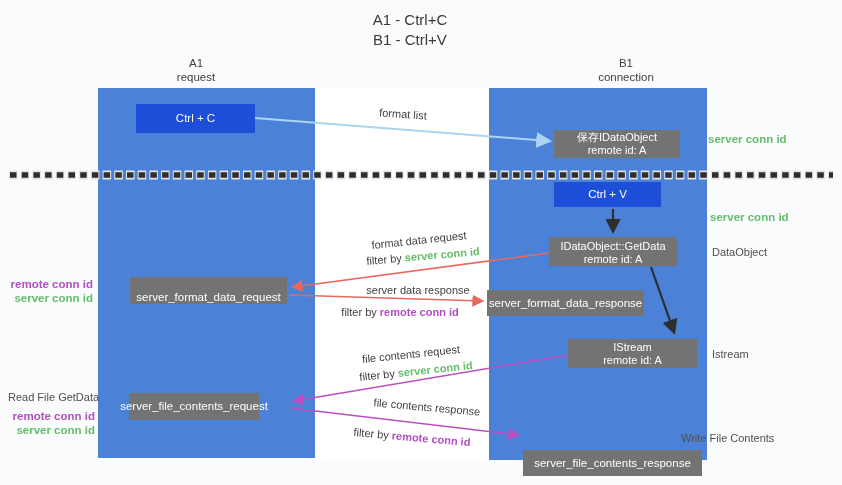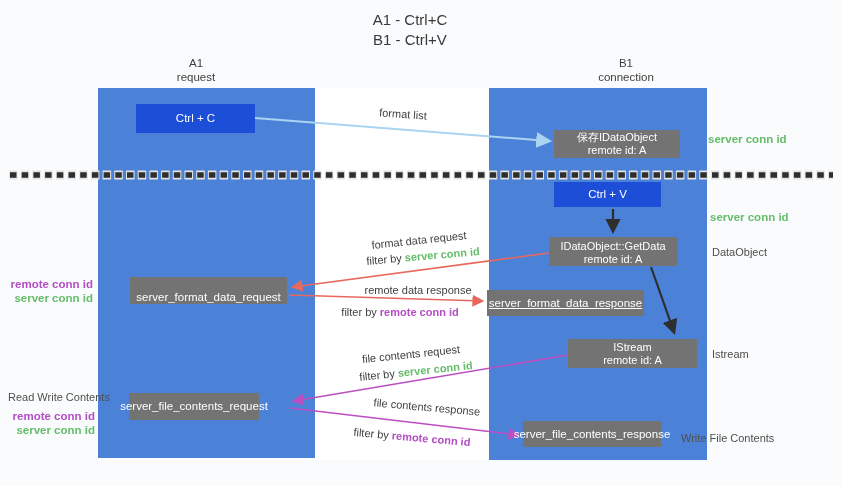--- a/index.html
+++ b/index.html
@@ -99,57 +99,57 @@
   <div class="node green" style="left:554px; top:182px; width:107px; height:25px;">
     <div>Ctrl + V</div>
   </div>
   <div class="node orange" style="left:549px; top:237px; width:128px; height:29px; font-size:11px;justify-content:flex-end;">
     <div>IDataObject::GetData</div>
     <div>remote id: A</div>
   </div>
   <div class="node orange" style="left:130px; top:277px; width:157px; height:27px;justify-content:flex-end;">
     <div>server_format_data_request</div>
   </div>
-  <div class="node orange" style="left:487px; top:290px; width:157px; height:26px;text-decoration:underline;">
+  <div class="node orange" style="left:487px; top:290px; width:157px; height:26px;">
     <div>server_format_data_response</div>
   </div>
   <div class="node orange" style="left:568px; top:339px; width:129px; height:29px; font-size:11px;">
     <div>IStream</div>
     <div>remote id: A</div>
   </div>
   <div class="node orange" style="left:129px; top:393px; width:130px; height:27px;">
     <div>server_file_contents_request</div>
   </div>
-  <div class="node orange" style="left:523px; top:421px; width:138px; height:26px;">
+  <div class="node orange" style="left:523px; top:450px; width:179px; height:26px;">
     <div>server_file_contents_response</div>
   </div>
 
   <div class="flabel" style="left:403px; top:114px; --r:4deg;">format list</div>
 
   <div class="flabel" style="left:419px; top:240px; --r:-6deg;">format data request</div>
   <div class="flabel" style="left:423px; top:256px; --r:-5deg;"><span>filter by </span><span class="g">server conn id</span></div>
 
-  <div class="flabel" style="left:418px; top:290px;">remote data response</div>
+  <div class="flabel" style="left:418px; top:290px;">server data response</div>
   <div class="flabel" style="left:400px; top:312px;"><span>filter by </span><span class="p">remote conn id</span></div>
 
   <div class="flabel" style="left:411px; top:354px; --r:-6deg;">file contents request</div>
   <div class="flabel" style="left:416px; top:371px; --r:-6deg;"><span>filter by </span><span class="g">server conn id</span></div>
 
   <div class="flabel" style="left:427px; top:407px; --r:5deg;">file contents response</div>
   <div class="flabel" style="left:412px; top:437px; --r:5deg;"><span>filter by </span><span class="p">remote conn id</span></div>
 
   <div class="side gbold" style="left:708px; top:133px;">server conn id</div>
   <div class="side gbold" style="left:710px; top:211px;">server conn id</div>
   <div class="side" style="left:712px; top:246px;">DataObject</div>
   <div class="side" style="left:712px; top:348px;">Istream</div>
   <div class="side" style="left:681px; top:432px;">Write File Contents</div>
 
   <div class="lgroup" style="right:749px; top:277px;">
     <div class="row-p">remote conn id</div>
     <div class="row-g">server conn id</div>
   </div>
-  <div class="side" style="left:8px; top:391px;">Read Write Contents</div>
+  <div class="side" style="left:8px; top:391px;">Read File GetData</div>
   <div class="lgroup" style="right:747px; top:409px;">
     <div class="row-p">remote conn id</div>
     <div class="row-g">server conn id</div>
   </div>
 
 </div>
 
 </body></html>

